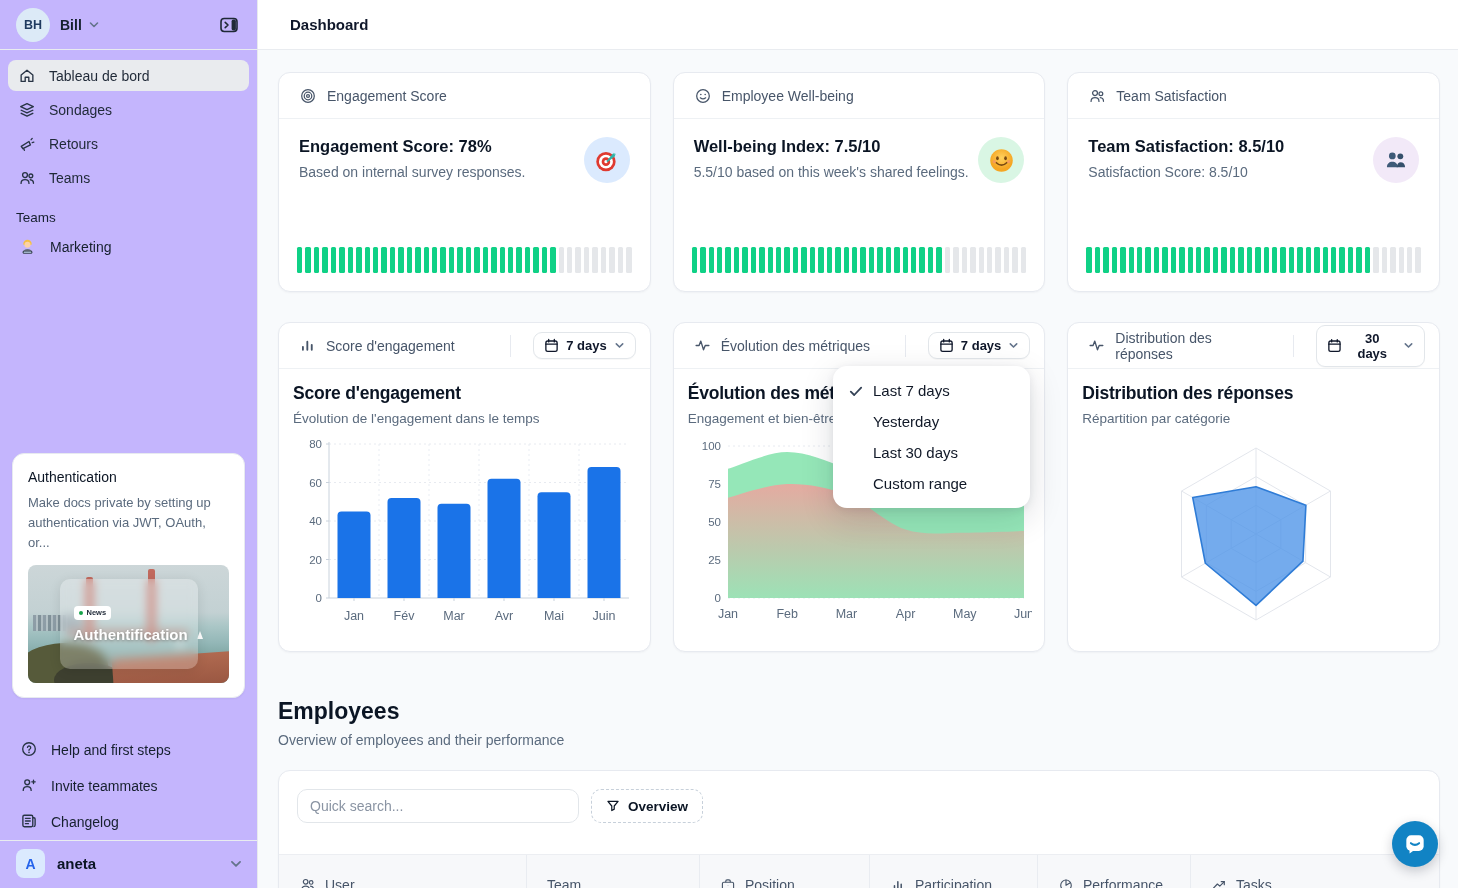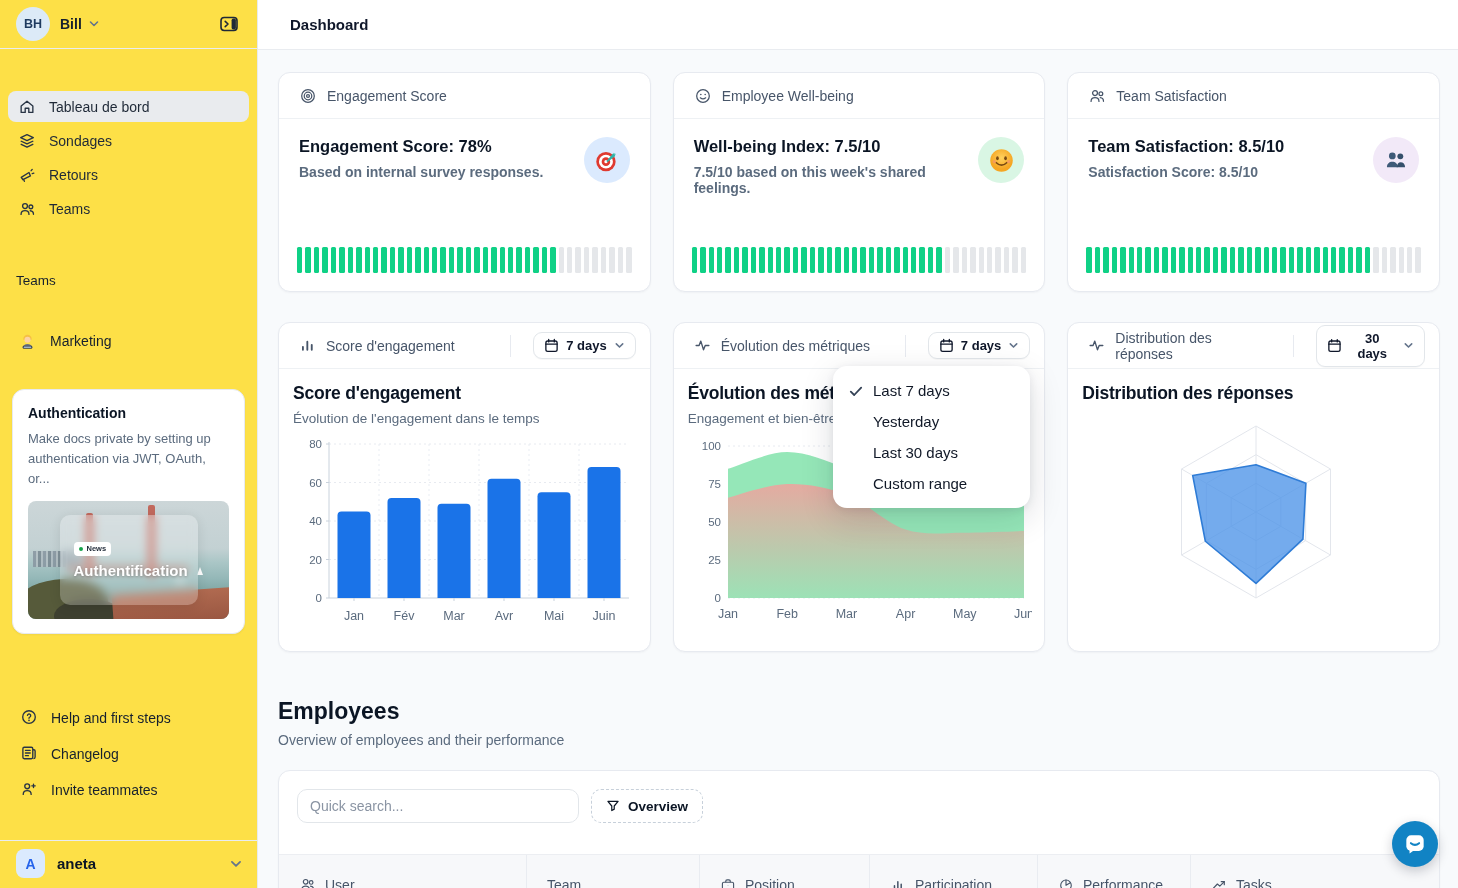--- a/index.html
+++ b/index.html
@@ -1,32 +1,32 @@
 <!DOCTYPE html>
 <html><head>
 <meta charset="utf-8">
 <style>
   * { margin:0; padding:0; box-sizing:border-box; }
   html,body { width:1458px; height:888px; overflow:hidden; }
   body { font-family:"Liberation Sans", sans-serif; background:#fff; position:relative; color:#0b1524; }
 
   
-  .sidebar { position:absolute; left:0; top:0; width:258px; height:888px; background:#fde047; border-right:1px solid #e7eaee; display:flex; flex-direction:column;gap:32px; }
+  .sidebar { position:absolute; left:0; top:0; width:258px; height:888px; background:#c4b5fd; border-right:1px solid #e7eaee; display:flex; flex-direction:column; }
   .sb-header { height:50px; display:flex; align-items:center; padding:0 14px 0 16px; border-bottom:1px solid #e9ecf0; }
   .avatar-circle { width:34px; height:34px; border-radius:50%; background:#dceaf7; color:#1e3a5f; font-size:12.5px; font-weight:700; display:flex; align-items:center; justify-content:center; }
   .sb-name { font-size:14px; font-weight:700; margin-left:10px; color:#16202e; }
   .sb-header .chev { margin-left:6px; }
   .collapse-btn { margin-left:auto; width:28px; height:28px; border:none; background:transparent; display:flex; align-items:center; justify-content:center; cursor:pointer; border-radius:6px; }
   .sb-nav { padding:10px 8px 0 8px; }
   .nav-item { display:flex; align-items:center; gap:13px; height:31px; padding:0 10px; border-radius:8px; font-size:14px; color:#1f2937; cursor:pointer; margin-bottom:3px; }
   .nav-item.active { background:#e9ebee; }
   .sb-section-label { font-size:13.5px; color:#16202e; font-weight:500; margin:14px 0 4px 16px; }
   .team-item { display:flex; align-items:center; gap:13px; height:31px; padding:0 10px; margin:2px 8px 0 8px; border-radius:8px; font-size:14px; color:#16202e; cursor:pointer; }
   .promo-card { margin:auto 12px 20px 12px; background:#fff; border:1px solid #e7eaf0; border-radius:12px; padding:15px 15px 14px 15px; box-shadow:0 1px 2px rgba(16,24,40,.05); cursor:pointer; }
-  .promo-title { font-size:14px; font-weight:700; color:#0b1524; }
+  .promo-title { font-size:14px; font-weight:400; color:#0b1524; }
   .promo-desc { font-size:13px; color:#5b6b7e; line-height:1.55; margin-top:8px; }
   .promo-img { height:118px; border-radius:8px; position:relative; overflow:hidden; margin-top:12px;
     background:linear-gradient(180deg,#ccd6d8 0%,#c3d1d3 40%,#aac6c6 52%,#93b7b7 66%,#85aba9 74%,#79a09c 82%,#6f9793 100%); }
   .pi-city { position:absolute; left:5px; top:50px; width:48px; height:16px; opacity:.85;
     background:repeating-linear-gradient(90deg,#8795a0 0 3px,#b3bfc4 3px 5px,#76868f 5px 8px,#aebac0 8px 10px); }
   .pi-tower { position:absolute; width:7px; border-radius:2px; background:#c26a5e; filter:blur(.6px); }
   .pi-tower.t1 { left:58px; top:12px; height:62px; }
   .pi-tower.t2 { left:120px; top:4px; height:72px; }
   .pi-deck { position:absolute; left:40px; top:66px; width:120px; height:4px; background:#bb6a5d; filter:blur(.8px); }
   .pi-land { position:absolute; left:-12px; bottom:-8px; width:92px; height:48px; background:#565a3a; border-radius:45% 55% 20% 20%; transform:rotate(-7deg); }
@@ -57,21 +57,21 @@
   .chart-card { height:330px; margin-top:0; }
   .row2 { margin-top:30px; }
   .card-head { height:46px; min-height:46px; display:flex; align-items:center; padding:0 14px 0 20px; border-bottom:1px solid #eef1f4; gap:10px; }
   .head-label { font-size:14px; color:#475569; }
   .head-spacer { margin-left:auto; }
   .head-divider { width:1px; height:22px; background:#e7eaf0; margin-right:12px; }
   .range-btn { display:flex; align-items:center; gap:7px; background:#fff; border:1px solid #e2e6ea; border-radius:9px; padding:5px 10px; font-size:13px; font-weight:600; color:#0f172a; cursor:pointer; box-shadow:0 1px 1px rgba(16,24,40,.03); font-family:inherit; }
 
   .stat-body { display:flex; justify-content:space-between; align-items:flex-start; padding:18px 20px 0 20px; }
   .stat-title { font-size:16.5px; font-weight:700; color:#0b1524; }
-  .stat-sub { font-size:14px; color:#5b6b7e; margin-top:8px;font-weight:bold; }
+  .stat-sub { font-size:14px; color:#5b6b7e; margin-top:8px; }
   .emoji-circle { width:46px; height:46px; border-radius:50%; display:flex; align-items:center; justify-content:center; flex:none; }
   .ticks { margin:auto 18px 18px 18px; height:26px; display:flex; gap:3px; }
   .tick { flex:1; border-radius:1.5px; background:#e5e7ea; }
   .tick.on { background:#0fd186; }
 
   .chart-body { padding:14px 10px 0 14px; display:flex; flex-direction:column; flex:1; }
   .chart-title { font-size:17.5px; font-weight:700; color:#0b1524; letter-spacing:-.2px; }
   .chart-sub { font-size:13.5px; color:#5b6b7e; margin-top:7px; }
   .chart-svg { margin-top:8px; }
   .radar-wrap { display:flex; justify-content:center; }
@@ -192,33 +192,33 @@
     <div class="footer-item">
       <svg width="18" height="18" viewBox="0 0 20 20">
           <circle cx="10" cy="10" r="7" fill="none" stroke="#283445" stroke-width="1.5"></circle>
           <path d="M8.3 8.1 a1.8 1.8 0 1 1 2.7 1.9 c-.7.4-1 .8-1 1.5" fill="none" stroke="#283445" stroke-width="1.5" stroke-linecap="round"></path>
           <circle cx="10" cy="13.8" r="0.9" fill="#283445"></circle>
         </svg>
       <span>Help and first steps</span>
     </div>
     <div class="footer-item">
       <svg width="18" height="18" viewBox="0 0 20 20">
+          <circle cx="8" cy="7" r="2.7" fill="none" stroke="#283445" stroke-width="1.5"></circle>
+          <path d="M3.6 16 c0-2.6 2-4.2 4.4-4.2 s4.4 1.6 4.4 4.2" fill="none" stroke="#283445" stroke-width="1.5" stroke-linecap="round"></path>
+          <path d="M15 4.6 v3.8 M13.1 6.5 h3.8" stroke="#283445" stroke-width="1.5" stroke-linecap="round"></path>
+        </svg>
+      <span>Invite teammates</span>
+    </div>
+    <div class="footer-item">
+      <svg width="18" height="18" viewBox="0 0 20 20">
           <rect x="3.2" y="3.6" width="11" height="12.8" rx="1.6" fill="none" stroke="#283445" stroke-width="1.5"></rect>
           <path d="M14.2 6.4 h1.2 a1.4 1.4 0 0 1 1.4 1.4 v6.6 a1.9 1.9 0 0 1-1.9 1.9" fill="none" stroke="#283445" stroke-width="1.5"></path>
           <path d="M6 7 h5.4 M6 10 h5.4 M6 13 h3.4" stroke="#283445" stroke-width="1.4" stroke-linecap="round"></path>
         </svg>
       <span>Changelog</span>
-    </div>
-    <div class="footer-item">
-      <svg width="18" height="18" viewBox="0 0 20 20">
-          <circle cx="8" cy="7" r="2.7" fill="none" stroke="#283445" stroke-width="1.5"></circle>
-          <path d="M3.6 16 c0-2.6 2-4.2 4.4-4.2 s4.4 1.6 4.4 4.2" fill="none" stroke="#283445" stroke-width="1.5" stroke-linecap="round"></path>
-          <path d="M15 4.6 v3.8 M13.1 6.5 h3.8" stroke="#283445" stroke-width="1.5" stroke-linecap="round"></path>
-        </svg>
-      <span>Invite teammates</span>
     </div>
   </div>
 
   <div class="sb-account">
     <div class="avatar-square">A</div>
     <span class="acc-name">aneta</span>
     <svg class="chev" width="14" height="14" viewBox="0 0 12 12">
         <polyline points="2.5,4.2 6,7.7 9.5,4.2" fill="none" stroke="#64748b" stroke-width="1.5" stroke-linecap="round" stroke-linejoin="round"></polyline>
       </svg>
   </div>
@@ -308,21 +308,21 @@
               <circle cx="10" cy="10" r="7" fill="none" stroke="#475569" stroke-width="1.4"></circle>
               <circle cx="7.6" cy="8.4" r="0.9" fill="#475569"></circle>
               <circle cx="12.4" cy="8.4" r="0.9" fill="#475569"></circle>
               <path d="M7 12 q3 2.4 6 0" fill="none" stroke="#475569" stroke-width="1.4" stroke-linecap="round"></path>
             </svg>
           <span class="head-label">Employee Well-being</span>
         </div>
         <div class="stat-body">
           <div>
             <div class="stat-title">Well-being Index: 7.5/10</div>
-            <div class="stat-sub">7.5/10 based on this week's shared feelings.</div>
+            <div class="stat-sub">5.5/10 based on this week's shared feelings.</div>
           </div>
           <div class="emoji-circle" style="background: rgb(217, 246, 228);">
             <svg width="27" height="27" viewBox="0 0 24 24">
                 <defs>
                   <radialGradient id="gold" cx="50%" cy="38%">
                     <stop offset="0%" stop-color="#ffd25e"></stop>
                     <stop offset="100%" stop-color="#f5a623"></stop>
                   </radialGradient>
                 </defs>
                 <circle cx="12" cy="12" r="10" fill="url(#gold)"></circle>
@@ -580,20 +580,21 @@
                 <path d="M5 1.6 v2.6 M11 1.6 v2.6 M2 6.6 h12" stroke="#0f172a" stroke-width="1.4" stroke-linecap="round"></path>
               </svg>
             <span>30 days</span>
             <svg class="chev" width="11" height="11" viewBox="0 0 12 12">
                 <polyline points="2.5,4.2 6,7.7 9.5,4.2" fill="none" stroke="#64748b" stroke-width="1.7" stroke-linecap="round" stroke-linejoin="round"></polyline>
               </svg>
           </button>
         </div>
         <div class="chart-body">
           <div class="chart-title">Distribution des réponses</div>
+          <div class="chart-sub">Répartition par catégorie</div>
           <div class="radar-wrap">
               <svg class="chart-svg" width="250" height="208" viewBox="0 0 250 208">
                 <polygon points="125,71.33333333333333 149.82606157515391,85.66666666666667 149.82606157515391,114.33333333333333 125,128.66666666666666 100.17393842484609,114.33333333333333 100.17393842484609,85.66666666666666" fill="none" stroke="#e3e6ec" stroke-width="1"></polygon>
                 <polygon points="125,42.666666666666664 174.65212315030783,71.33333333333334 174.65212315030783,128.66666666666666 125,157.33333333333334 75.34787684969217,128.66666666666666 75.34787684969218,71.33333333333333" fill="none" stroke="#e3e6ec" stroke-width="1"></polygon>
                 <polygon points="125,14 199.47818472546174,57.00000000000001 199.47818472546174,143 125,186 50.52181527453827,143 50.521815274538284,56.99999999999999" fill="none" stroke="#e3e6ec" stroke-width="1"></polygon>
                 <line x1="125" y1="100" x2="125" y2="14" stroke="#e3e6ec"></line>
                 <line x1="125" y1="100" x2="199.47818472546174" y2="57.00000000000001" stroke="#e3e6ec"></line>
                 <line x1="125" y1="100" x2="199.47818472546174" y2="143" stroke="#e3e6ec"></line>
                 <line x1="125" y1="100" x2="125" y2="186" stroke="#e3e6ec"></line>
                 <line x1="125" y1="100" x2="50.52181527453827" y2="143" stroke="#e3e6ec"></line>

